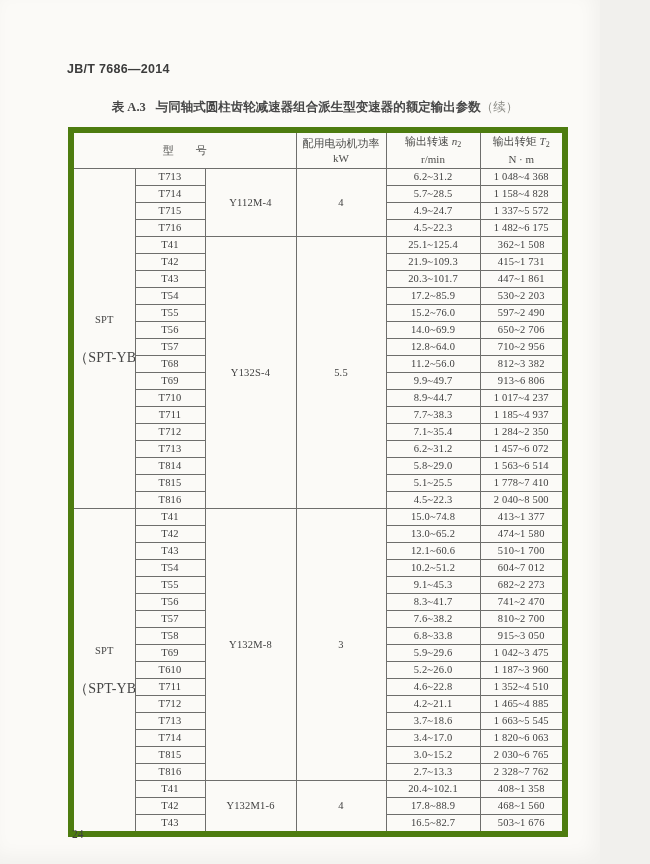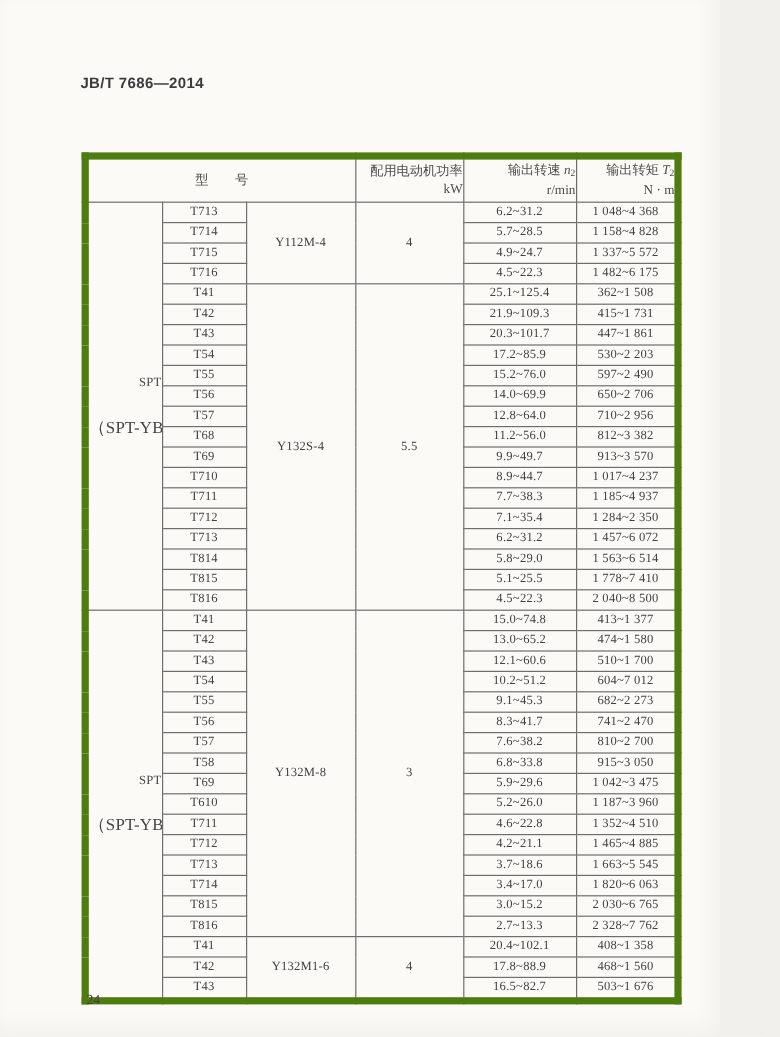--- a/index.html
+++ b/index.html
@@ -44,37 +44,40 @@
   }
   tbody td{
     height:16px;line-height:16px;
     font-size:10.5px;color:#414141;
     text-align:center;vertical-align:middle;
     padding:0;white-space:nowrap;overflow:hidden;
     letter-spacing:.2px;
   }
   td.series-cell{font-size:10.5px;line-height:14px;color:#454545;}
   td.series-cell .series-sub{font-size:14px;margin-top:24px;}
-  .unit-line{display:block;text-align:right;}
+  .unit-line{display:block;}
   .sym{font-style:italic;}
   sub{font-size:8px;vertical-align:-2px;}
   .page-number{
     position:absolute;left:60px;top:828px;
     font-size:11.5px;color:#3f3f3f;
     font-family:"Liberation Serif","DejaVu Serif",serif;
     margin-left:12px;
   }
 </style>
 </head>
 <body>
 
 <div class="page">
 
   <div class="doc-code">JB/T 7686—2014</div>
 
+  <div class="caption">
+    <span class="cap-label">表 A.3</span><span>与同轴式圆柱齿轮减速器组合派生型变速器的额定输出参数</span><span class="cap-suffix">（续）</span>
+  </div>
 
   <table class="param-table">
     <colgroup>
       <col style="width:64px">
         <col style="width:70px">
         <col style="width:91px">
       <col style="width:90px">
         <col style="width:94px">
         <col style="width:85px">
     </colgroup>
@@ -162,21 +165,21 @@
           <td>710~2 956</td>
         </tr>
         <tr>
           <td>T68</td>
           <td>11.2~56.0</td>
           <td>812~3 382</td>
         </tr>
         <tr>
           <td>T69</td>
           <td>9.9~49.7</td>
-          <td>913~3 570</td>
+          <td>913~6 806</td>
         </tr>
         <tr>
           <td>T710</td>
           <td>8.9~44.7</td>
           <td>1 017~4 237</td>
         </tr>
         <tr>
           <td>T711</td>
           <td>7.7~38.3</td>
           <td>1 185~4 937</td>

